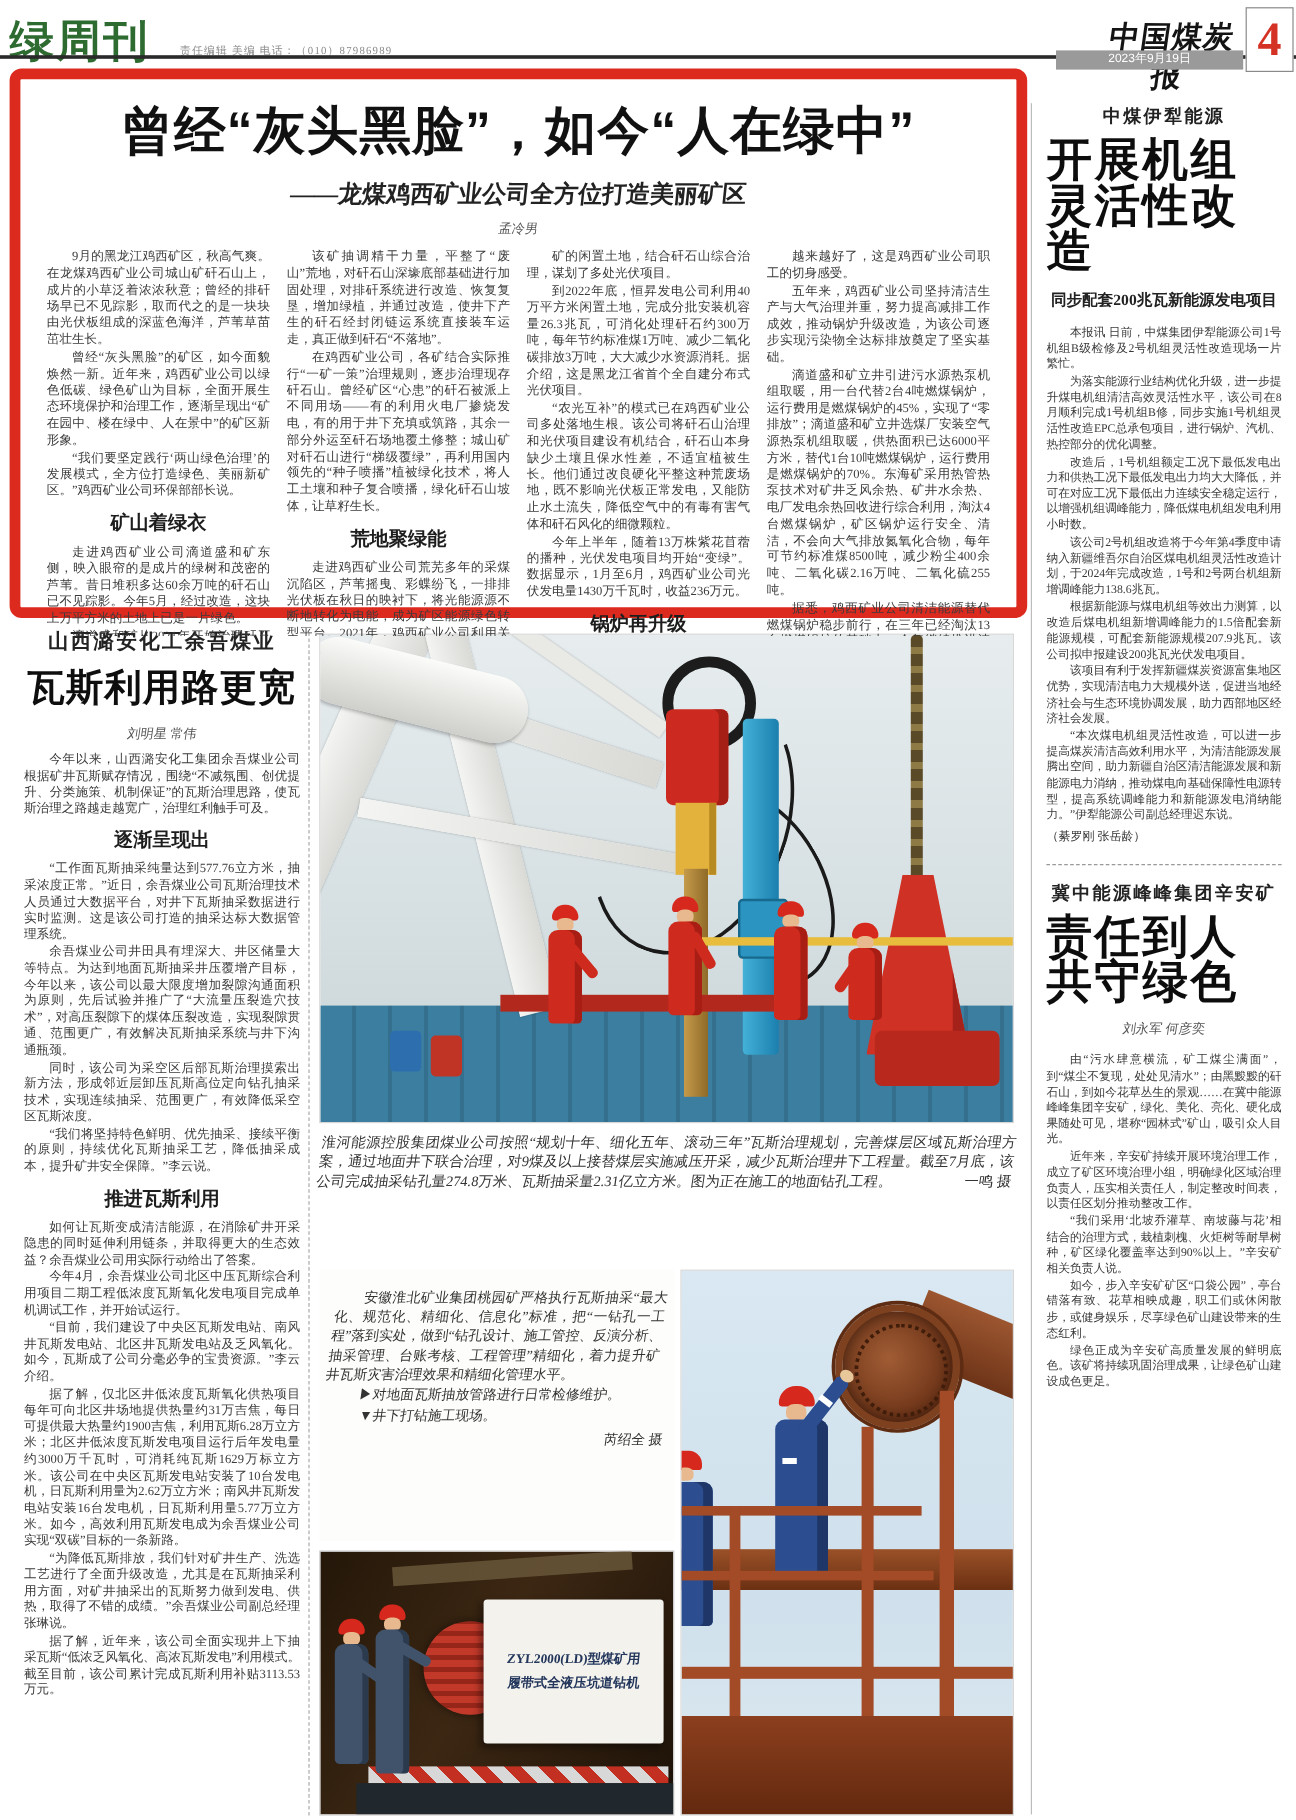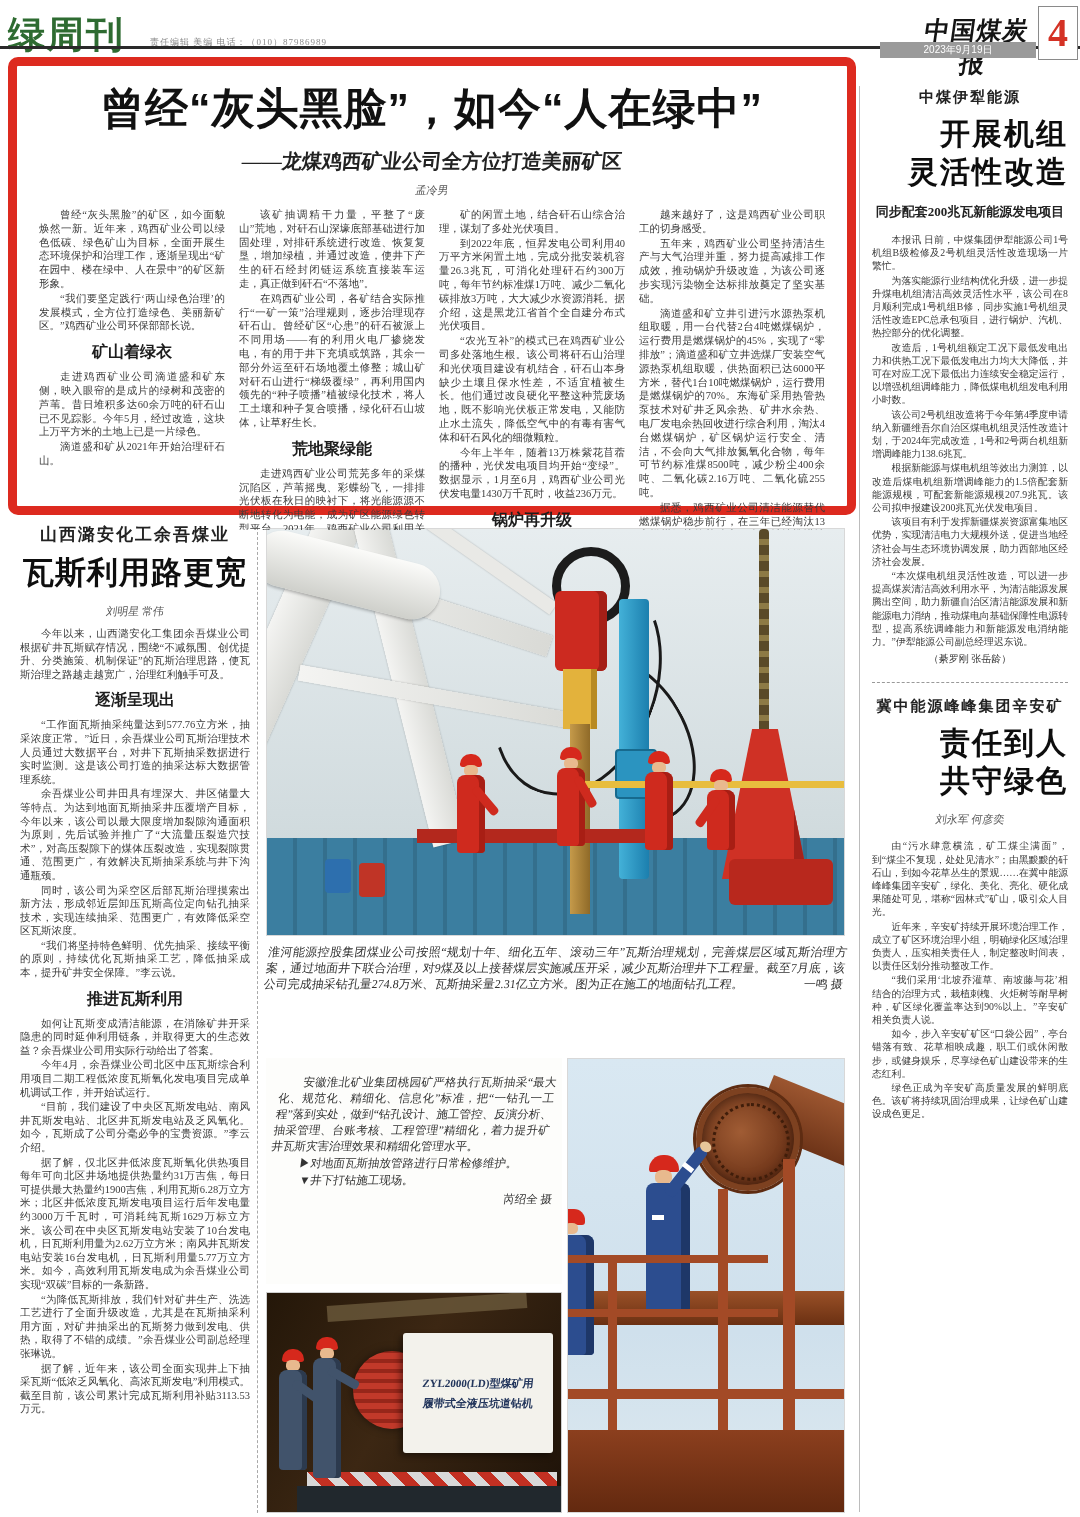--- a/index.html
+++ b/index.html
@@ -128,26 +128,26 @@
   .p4w1 .w-arm:after { content:""; position:absolute; left:0; top:-8px; width:12px; height:10px; background:#e8c79a; border-radius:50%; }
   .p4w2 { position:absolute; left:-14px; top:150px; }
   .p4w2 .w-helmet { width:28px; height:16px; background:#d6281c; }
   .p4w2 .w-face { left:10px; top:14px; }
   .p4w2 .w-body { top:26px; width:40px; height:120px; background:#2c4d8f; box-shadow:inset -8px 0 #1e3768; }
   .p4-sleeve { position:absolute; width:12px; height:5px; background:#fff; }
 
   
   .right-col { position:absolute; left:872px; top:88px; width:196px; }
   .r-kicker { text-align:center; font-family:Liberation Serif, serif; font-weight:700; font-size:15px; color:#222; letter-spacing:2px; }
-  .r-title { text-align:right; font-family:"Liberation Serif",serif; font-weight:900; font-size:30px; color:#0d0d0d; line-height:38px; letter-spacing:2px; margin-top:8px; }
+  .r-title { text-align:left; font-family:"Liberation Serif",serif; font-weight:900; font-size:38px; color:#0d0d0d; line-height:38px; letter-spacing:2px; margin-top:8px; }
   .r-subtitle { text-align:center; font-weight:700; font-size:13px; color:#222; margin-top:12px; }
   .r-byline { text-align:center; font-size:11px; color:#555; margin-top:12px; transform:skewX(-8deg); }
   .r-body { margin-top:12px; }
   .r-body .para { font-size:9.8px; line-height:13.2px; color:#3a3a3a; }
-  .r-credit { text-align:center; font-size:10px; color:#333; margin-top:4px; }
+  .r-credit { text-align:left; font-size:10px; color:#333; margin-top:4px; }
   .r-divider { border-top:1px dashed #999; margin:16px 0 14px 0; }
 </style>
 </head>
 <body>
 
 <div class="page">
 
   <div class="weekly-logo">绿周刊</div>
   <div class="weekly-meta">责任编辑 美编 电话：（010）87986989</div>
   <div class="header-rule"></div>
@@ -159,20 +159,21 @@
 
   <div class="vdash"></div>
   <div class="vline-right"></div>
 
   <div class="red-box">
     <div class="main-headline">曾经“灰头黑脸”，如今“人在绿中”</div>
     <div class="main-subtitle">——龙煤鸡西矿业公司全方位打造美丽矿区</div>
     <div class="main-byline">孟冷男</div>
     <div class="main-cols">
       <div class="main-col">
+          <p class="para">9月的黑龙江鸡西矿区，秋高气爽。在龙煤鸡西矿业公司城山矿矸石山上，成片的小草泛着浓浓秋意；曾经的排矸场早已不见踪影，取而代之的是一块块由光伏板组成的深蓝色海洋，芦苇草苗茁壮生长。</p>
           <p class="para">曾经“灰头黑脸”的矿区，如今面貌焕然一新。近年来，鸡西矿业公司以绿色低碳、绿色矿山为目标，全面开展生态环境保护和治理工作，逐渐呈现出“矿在园中、楼在绿中、人在景中”的矿区新形象。</p>
           <p class="para">“我们要坚定践行‘两山绿色治理’的发展模式，全方位打造绿色、美丽新矿区。”鸡西矿业公司环保部部长说。</p>
           <div class="subhead">矿山着绿衣</div>
           <p class="para">走进鸡西矿业公司滴道盛和矿东侧，映入眼帘的是成片的绿树和茂密的芦苇。昔日堆积多达60余万吨的矸石山已不见踪影。今年5月，经过改造，这块上万平方米的土地上已是一片绿色。</p>
           <p class="para">滴道盛和矿从2021年开始治理矸石山。</p>
         </div>
       <div class="main-col">
           <p class="para">该矿抽调精干力量，平整了“废山”荒地，对矸石山深壕底部基础进行加固处理，对排矸系统进行改造、恢复复垦，增加绿植，并通过改造，使井下产生的矸石经封闭链运系统直接装车运走，真正做到矸石“不落地”。</p>
           <p class="para">在鸡西矿业公司，各矿结合实际推行“一矿一策”治理规则，逐步治理现存矸石山。曾经矿区“心患”的矸石被派上不同用场——有的利用火电厂掺烧发电，有的用于井下充填或筑路，其余一部分外运至矸石场地覆土修整；城山矿对矸石山进行“梯级覆绿”，再利用国内领先的“种子喷播”植被绿化技术，将人工土壤和种子复合喷播，绿化矸石山坡体，让草籽生长。</p>
           <div class="subhead">荒地聚绿能</div>

